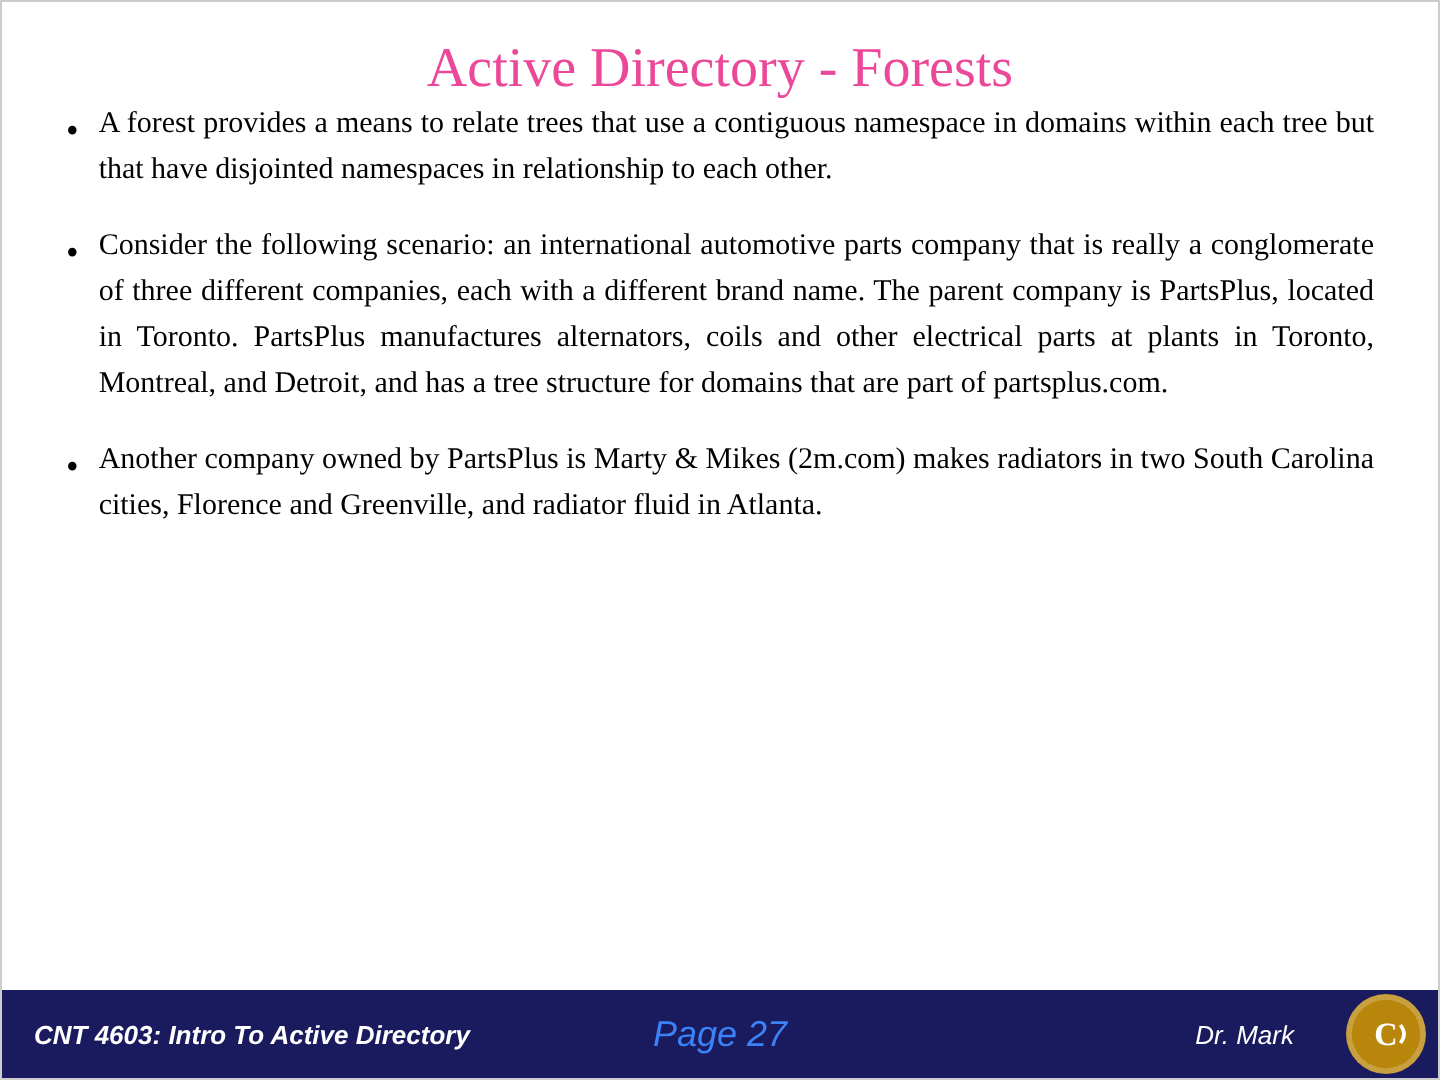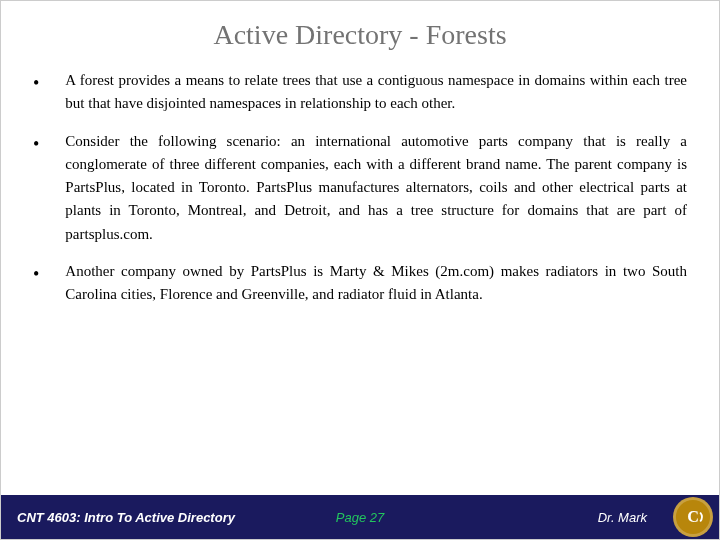--- a/index.html
+++ b/index.html
@@ -24,22 +24,21 @@
     .slide-content {
       flex: 1;
       padding: 18px 32px 10px 32px;
       overflow: hidden;
     }
 
     .slide-title {
       text-align: center;
       font-size: 28px;
       font-weight: normal;
-      color: #737373;
-      margin-bottom: 18px;
+      color: #ec4899;
       font-family: 'Times New Roman', Times, serif;
     }
 
     .bullet-list {
       list-style: none;
       padding: 0;
     }
 
     .bullet-item {
       display: flex;
@@ -54,21 +53,20 @@
     .bullet-dot {
       font-size: 18px;
       margin-right: 10px;
       margin-top: 1px;
       flex-shrink: 0;
       color: #000;
     }
 
     .bullet-text {
       flex: 1;
-      margin-left: 16px;
     }
 
     .footer {
       background: #1a1a5e;
       height: 44px;
       display: flex;
       align-items: center;
       padding: 0 16px;
       position: relative;
     }
@@ -76,22 +74,22 @@
     .footer-left {
       color: #ffffff;
       font-size: 13px;
       font-weight: bold;
       font-style: italic;
       font-family: Arial, sans-serif;
       flex: 1;
     }
 
     .footer-center {
-      color: #22c55e;
-      font-size: 13px;
+      color: #3b82f6;
+      font-size: 18px;
       font-style: italic;
       font-family: Arial, sans-serif;
       position: absolute;
       left: 50%;
       transform: translateX(-50%);
     }
 
     .footer-right {
       color: #ffffff;
       font-size: 13px;

